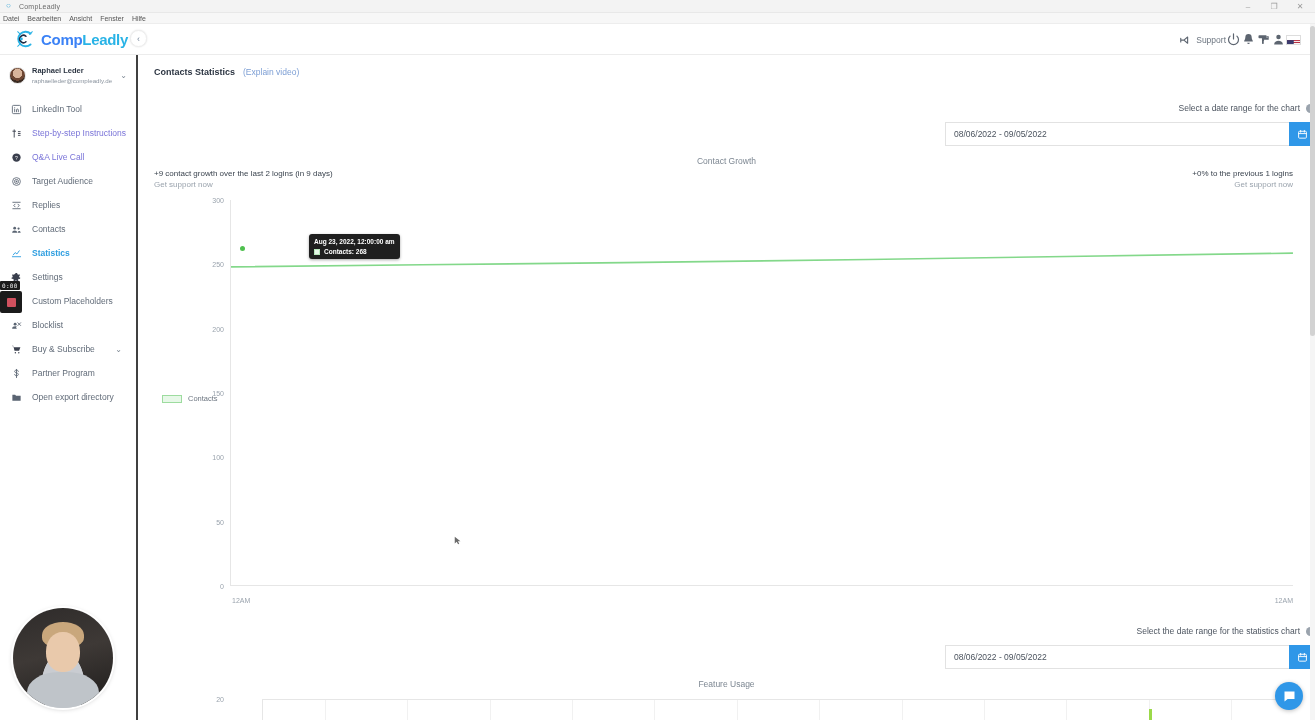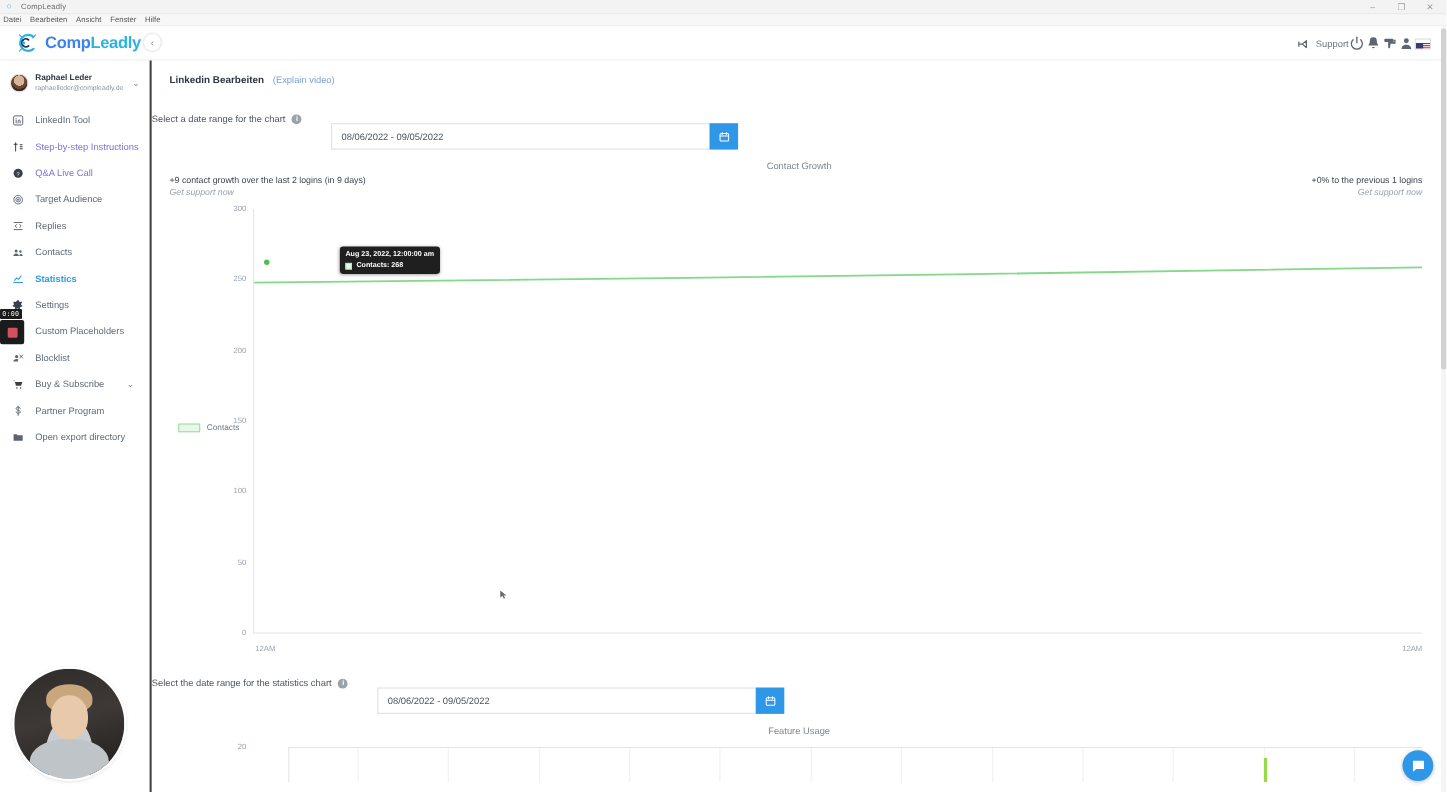--- a/index.html
+++ b/index.html
@@ -109,21 +109,21 @@
   #webcam .hair { position:absolute; left:29px; top:14px; width:42px; height:26px; border-radius:50% 50% 40% 40%; background:#c9a77c; }
   #webcam .face { position:absolute; left:33px; top:24px; width:34px; height:40px; border-radius:48% 48% 46% 46%; background:#e9c9ab; }
   #webcam .shirt{ position:absolute; left:14px; top:64px; width:72px; height:46px; border-radius:44% 44% 0 0; background:#bfc4c9; }
 
   
   #main { flex: 1; position: relative; overflow: hidden; background: #fff; }
   #pagehead { padding: 12px 0 0 16px; display: flex; align-items: baseline; gap: 8px; }
   #pagehead .ptitle { font-size: 9px; font-weight: bold; color: #2c3542; }
   #pagehead .pvideo { font-size: 8.5px; color: #7c9ed4; cursor: pointer; }
 
-  .rangeblock { width: 100%; display: flex; align-items: flex-start; }
+  .rangeblock { width: 100%; display: flex; flex-direction: column; align-items: flex-end; }
   .rangelabel { font-size: 8.5px; color: #4d5560; display: flex; align-items: center; gap: 6px; }
   .infodot {
     width: 9px; height: 9px; border-radius: 50%; background: #9aa3ad; color: #fff;
     font-size: 6.5px; line-height: 9px; text-align: center; font-weight: bold; cursor: pointer;
   }
   .rangerow { display: flex; margin-top: 9px; padding-left: 27px; }
   .rangeinput {
     width: 344px; height: 24px; border: 1px solid #e2e2e2; border-right: none;
     font-size: 8.5px; color: #4b535e; padding: 0 8px; line-height: 22px; background: #fff;
   }
@@ -133,21 +133,21 @@
   }
   .rangebtn svg { width: 11px; height: 11px; }
 
   .charttitle { width: 100%; text-align: center; font-size: 8.5px; color: #7d8792; margin-top: 10px; }
 
   
   #growthrow { position: relative; height: 22px; margin-top: 2px; }
   #growthleft { position: absolute; left: 16px; top: 0; }
   #growthright{ position: absolute; right: 22px; top: 0; text-align: right; }
   .gmain { font-size: 8px; color: #3b444f; line-height: 11px; }
-  .gsub  { font-size: 8px; color: #9aa3ad; line-height: 11px; cursor: pointer; font-style: italic; }
+  .gsub  { font-size: 8px; color: #9aa3ad; line-height: 11px; cursor: pointer; }
 
   
   #chart1 { position: relative; height: 420px; margin: 2px 22px 0 16px; }
   .ytick { position: absolute; right: 0; transform: translateY(-50%); font-size: 7px; color: #9aa3ad; }
   #c1-plot { position: absolute; left: 76px; right: 0; top: 8px; bottom: 26px; border-left: 1px solid #e6e6e6; }
   #c1-axisline { position: absolute; left: 76px; right: 0; bottom: 26px; height: 1px; background: #e6e6e6; }
   #c1-yaxis { position: absolute; left: 0; top: 8px; bottom: 26px; width: 70px; }
   #c1-series { position: absolute; left: 0; right: 0; top: 0; bottom: 0; }
   .xtick { position: absolute; bottom: 8px; font-size: 7px; color: #9aa3ad; }
   #legend1 { position: absolute; left: 8px; top: 202px; display: flex; align-items: center; gap: 6px; }
@@ -422,21 +422,21 @@
     <div id="webcam">
       <div class="hair"></div>
       <div class="face"></div>
       <div class="shirt"></div>
     </div>
   </div>
 
   <div id="main">
 
     <div id="pagehead">
-      <span class="ptitle">Linkedin Bearbeiten</span>
+      <span class="ptitle">Contacts Statistics</span>
       <span class="pvideo">(Explain video)</span>
     </div>
 
     <div class="rangeblock" style="margin-top:26px;">
       <div class="rangelabel">
         <span>Select a date range for the chart</span>
         <span class="infodot">i</span>
       </div>
       <div class="rangerow">
         <input class="rangeinput" type="text" value="08/06/2022 - 09/05/2022" style="">

